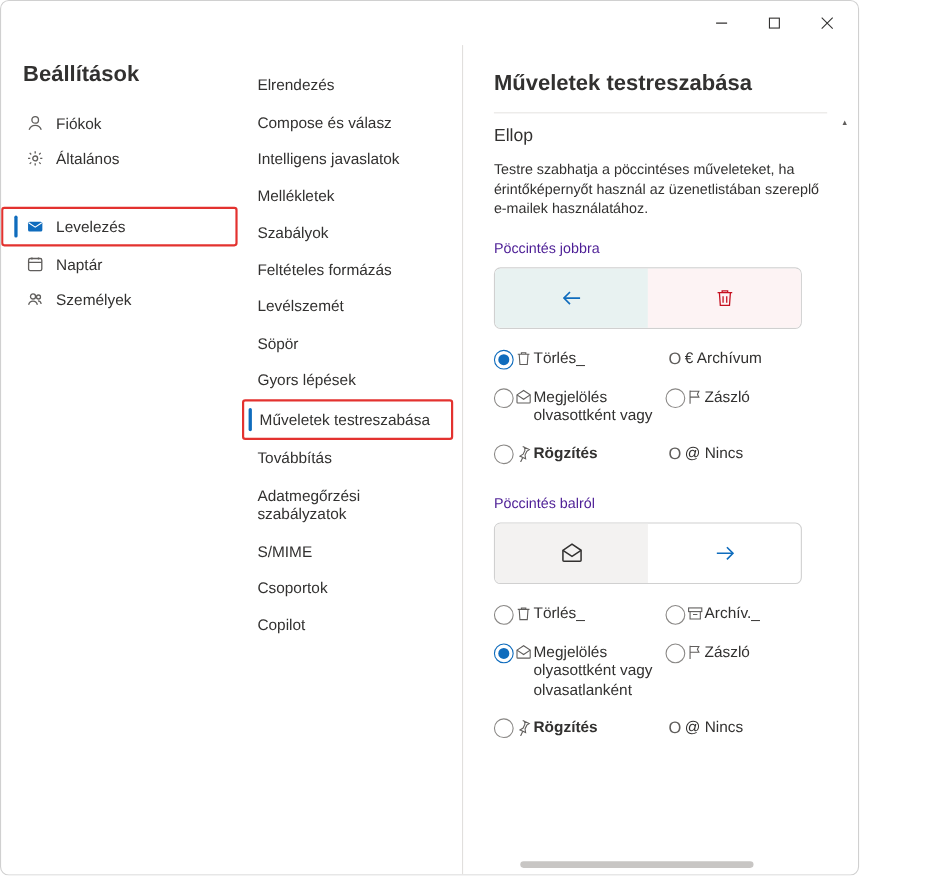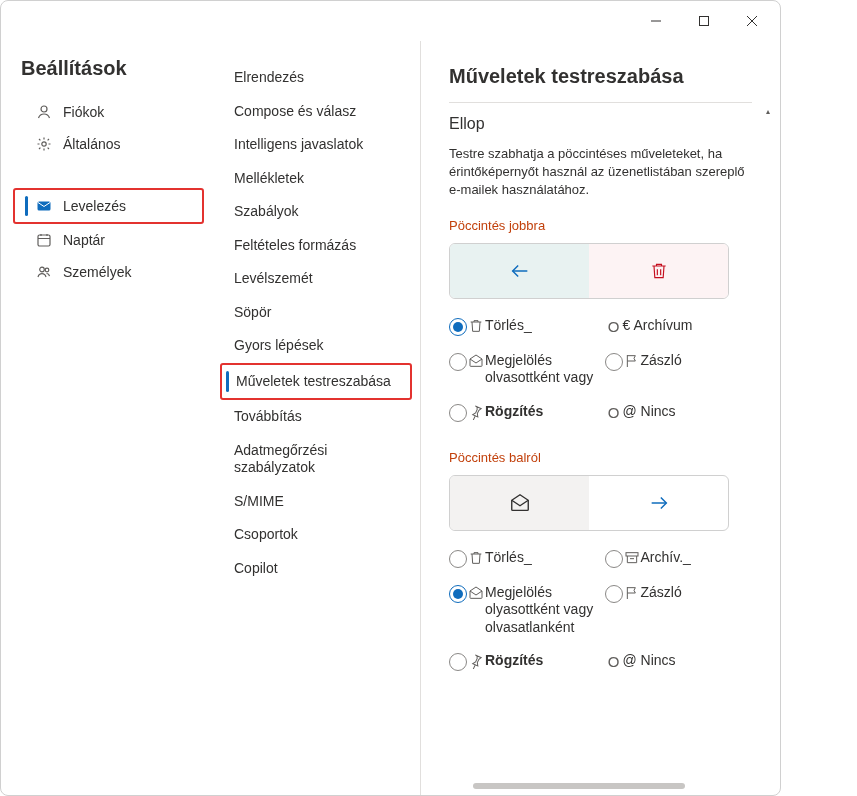--- a/index.html
+++ b/index.html
@@ -10,39 +10,39 @@
     .winbtn svg { stroke: #323130; stroke-width: 1; fill: none; }
     .content { flex: 1; display: flex; overflow: hidden; }
     .col1 { width: 215px; padding: 16px 0 0 0; border-right: none; }
     .col2 { width: 205px; padding: 20px 0 0 0; border-right: 1px solid #e1dfdd; }
     .col3 { flex: 1; display: flex; flex-direction: column; position: relative; }
     .settings-title { font-size: 20px; font-weight: 600; padding: 0 20px 12px 20px; }
     .search-wrap { padding: 0 16px 12px 16px; }
     .search { display: flex; align-items: center; border: 1px solid #8a8886; border-radius: 4px; padding: 4px 8px; gap: 6px; height: 30px; }
     .search input { border: none; outline: none; font-size: 13px; flex: 1; background: transparent; }
     .search-icon { color: #605e5c; }
-    .nav1 { list-style: none; padding: 4px 12px; }
+    .nav1 { list-style: none; padding: 4px 0; }
     .nav1 li { display: flex; align-items: center; gap: 10px; padding: 8px 8px 8px 22px; cursor: pointer; font-size: 14px; color: #323130; position: relative; }
     .nav1 li.selected::before { content: ""; position: absolute; left: 10px; top: 6px; bottom: 6px; width: 3px; background: #0f6cbd; border-radius: 2px; }
     .nav1 li .nicon { width: 18px; display: flex; align-items: center; justify-content: center; color: #605e5c; }
     .nav1 li.selected .nicon { color: #0f6cbd; }
     .nav1 li.selected .nicon svg { fill: #0f6cbd; }
     .hl-red { border: 2px solid #e3322f; border-radius: 3px; }
     .nav1 li.hl-red { padding-left: 20px; margin-top: 28px; }
     .nav2 { list-style: none; padding: 0 8px 0 4px; }
     .nav2 li { padding: 8px 10px 8px 14px; font-size: 14px; cursor: pointer; color: #323130; position: relative; border-radius: 3px; line-height: 1.25; }
     .nav2 li.selected { background: #fff; }
     .nav2 li.selected::before { content: ""; position: absolute; left: 4px; top: 6px; bottom: 6px; width: 3px; background: #0f6cbd; border-radius: 2px; }
     .nav2 li.hl-red { padding-right: 6px; }
     .col3-head { padding: 24px 28px 14px 28px; font-size: 20px; font-weight: 600; }
     .col3-body { flex: 1; overflow-y: auto; padding: 0 28px 0 28px; position: relative; }
     .section-title { font-size: 16px; font-weight: 400; margin: 4px 0 12px 0; }
     .subtitle-sep { border-top: 1px solid #e1dfdd; margin-bottom: 12px; }
     .desc { font-size: 13px; color: #323130; line-height: 1.4; margin-bottom: 18px; }
-    .swipe-label { font-size: 13px; color: #c2410c; margin-bottom: 10px; }
+    .swipe-label { font-size: 13px; color: #4c1d95; margin-bottom: 10px; }
     .preview-row { display: flex; border: 1px solid #d0d0d0; border-radius: 6px; overflow: hidden; height: 56px; margin-bottom: 18px; width: 280px; }
     .preview-half { flex: 1; display: flex; align-items: center; justify-content: center; }
     .preview-half.active { background: #e8f2f1; color: #0f6cbd; }
     .preview-half.danger { background: #fdf3f4; color: #c50f1f; }
     .preview-half.grayish { background: #f3f2f1; color: #323130; }
     .preview-half svg { stroke: currentColor; }
     .opts { display: grid; grid-template-columns: 1fr 1fr; row-gap: 16px; column-gap: 8px; margin-bottom: 28px; }
     .opt { display: flex; align-items: flex-start; gap: 0; font-size: 14px; cursor: pointer; }
     .radio { width: 18px; height: 18px; border: 1px solid #8a8886; border-radius: 50%; flex-shrink: 0; position: relative; margin-top: 1px; }
     .radio.checked { border-color: #0f6cbd; }

